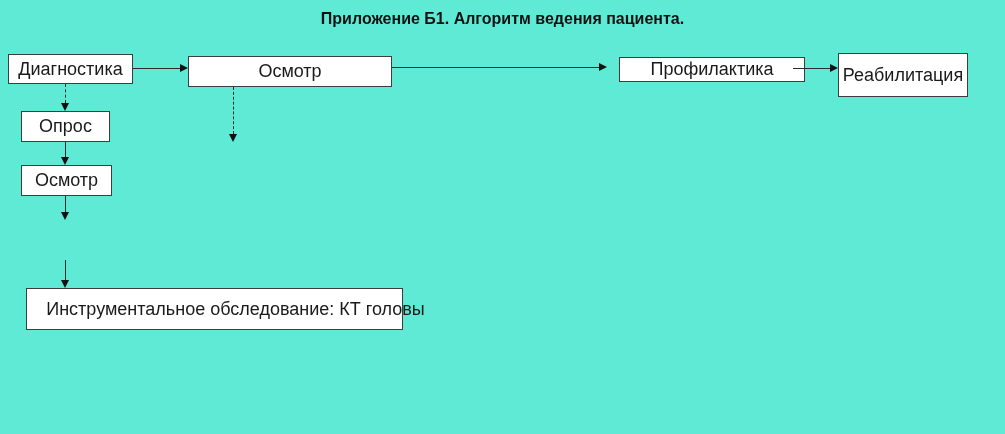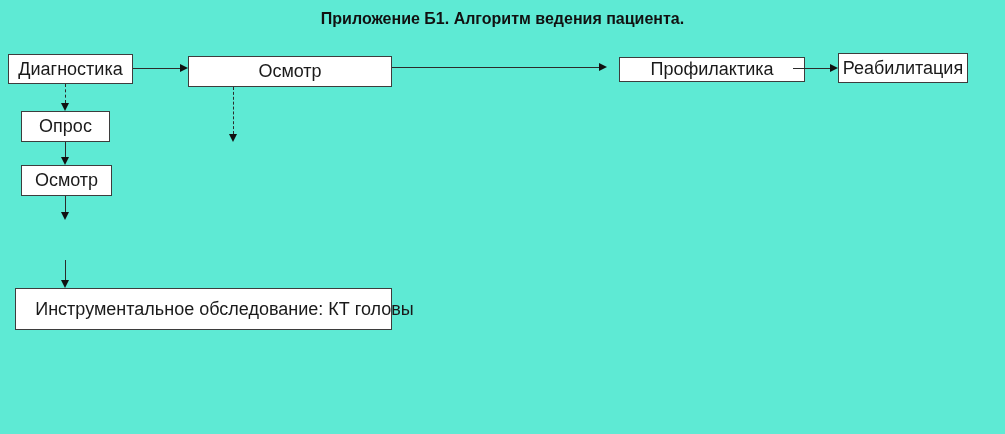--- a/index.html
+++ b/index.html
@@ -21,25 +21,25 @@
     position:absolute;
     background:#ffffff;
     border:1px solid #3d3d3d;
     display:flex; align-items:center; justify-content:center;
     font-size:18px; color:#1a1a1a;
     white-space:nowrap;
   }
   .n-diagnostics    { left:8px;   top:54px;  width:125px; height:30px; }
   .n-treatment      { left:188px; top:56px;  width:204px; height:31px; }
   .n-prevention     { left:607px; top:57px;  width:186px; height:25px;margin-left:12px; }
-  .n-rehabilitation { left:838px; top:53px;  width:130px; height:30px; }
+  .n-rehabilitation { left:838px; top:53px;  width:130px; height:44px; }
   .n-survey         { left:21px;  top:111px; width:89px;  height:31px; }
   .n-examination    { left:21px;  top:165px; width:91px;  height:31px; }
   .n-neuro-status   { left:20px;  top:221px; width:257px; height:39px; justify-content:flex-start; padding-left:8px; }
-  .n-ct-head        { left:15px;  top:288px; width:377px; height:42px; padding-left:42px; }
+  .n-ct-head        { left:26px;  top:288px; width:377px; height:42px; padding-left:42px; }
   .n-transport      { left:189px; top:142px; width:208px; height:30px; padding-left:32px; }
 
   .hline { position:absolute; height:1px; background:#2b2b2b; }
   .vline { position:absolute; width:1px;  background:#2b2b2b; }
   .vdash { position:absolute; width:0; border-left:1px dashed #2b2b2b; }
   .head-right {
     position:absolute; width:0; height:0;
     border-top:4px solid transparent; border-bottom:4px solid transparent;
     border-left:8px solid #111;
   }

